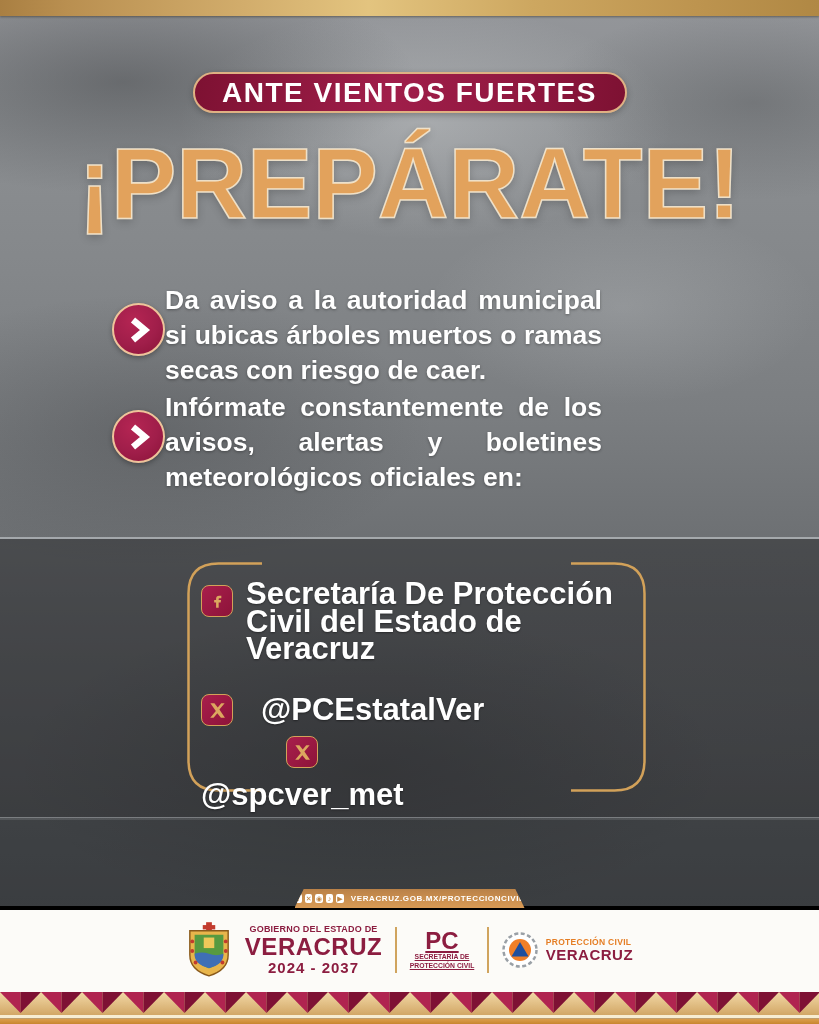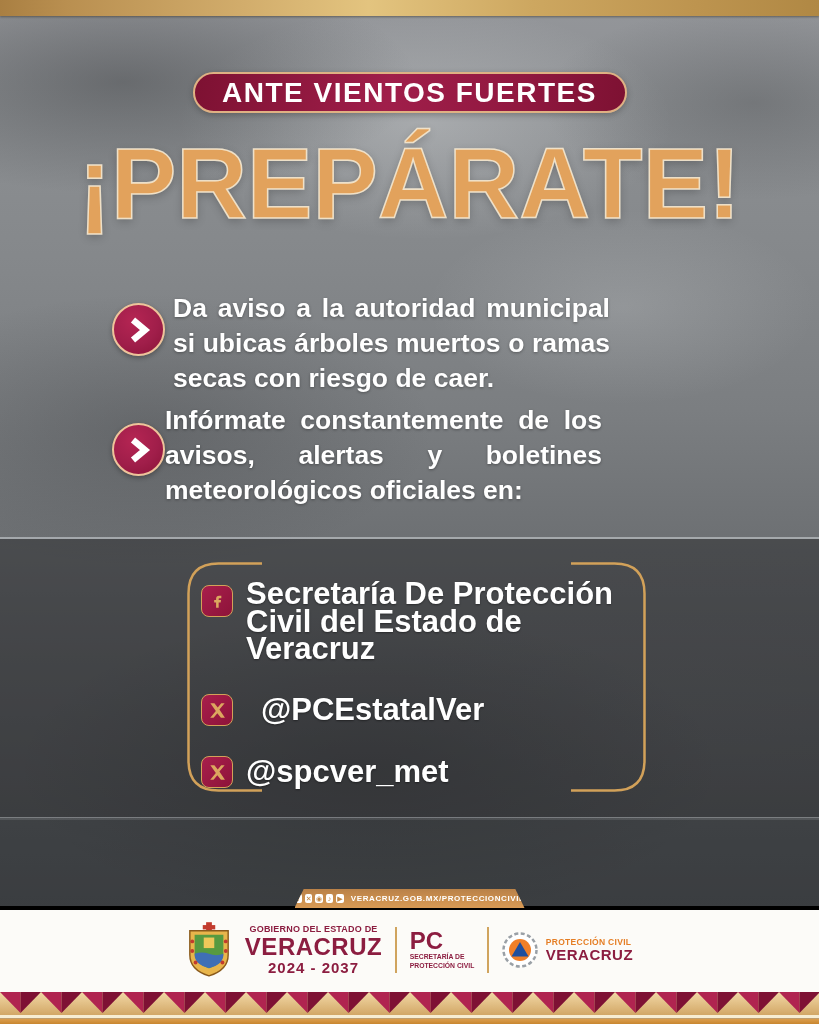--- a/index.html
+++ b/index.html
@@ -54,42 +54,42 @@
     position:absolute;top:134px;left:0;width:819px;margin:0;
     text-align:center;font-size:98px;line-height:1.02;font-weight:700;letter-spacing:0;
     color:#e2a25c;
     -webkit-text-stroke:1.5px rgba(245,233,210,.9);
     text-shadow:0 3px 9px rgba(0,0,0,.22);
     transform:scaleY(1.03);
   }
   
   .tip{position:absolute;left:112px;width:530px;display:flex;}
   .tip-1{top:283px;}
-  .tip-2{top:403px;}
+  .tip-2{top:390px;}
   .chev-circle{
     flex:none;width:53px;height:53px;margin-top:20px;border-radius:50%;
     background:radial-gradient(circle at 40% 32%,#b52553 0%,#a01e4a 55%,#8a1238 100%);
     border:2px solid #eec39a;box-sizing:border-box;
     display:flex;align-items:center;justify-content:center;
     box-shadow:0 2px 5px rgba(0,0,0,.3);
   }
   .tip-text{
     margin-left:25px;width:437px;
     color:#fff;font-size:26.5px;line-height:35px;font-weight:700;
     text-align:justify;text-align-last:left;
     text-shadow:0 1px 3px rgba(0,0,0,.35);
   }
   
   .social-box{position:absolute;left:187px;top:562px;width:459px;height:230px;}
   .social-border{position:absolute;inset:0;}
   .social-row{position:absolute;left:14px;display:flex;align-items:center;gap:13px;}
   .row-1{top:18px;align-items:flex-start;}
   .row-2{top:86px;}
   .row-3{top:132px;gap:28px;}
-  .row-4{top:194px;}
+  .row-4{top:174px;flex-direction:column;}
   .net-badge{
     flex:none;width:32px;height:32px;box-sizing:border-box;border-radius:8px;
     background:linear-gradient(135deg,#a81f4c 0%,#8d1339 100%);
     border:1.5px solid #d3a159;
     display:flex;align-items:center;justify-content:center;
   }
   .row-1 .net-badge{margin-top:5px;}
   .acct-label{
     color:#fff;font-size:31px;line-height:27.5px;font-weight:700;
     text-shadow:0 1px 2px rgba(0,0,0,.4);
@@ -115,21 +115,21 @@
   }
   .logo-row{
     position:absolute;left:0;right:0;top:12px;
     display:flex;justify-content:center;align-items:center;gap:13px;
   }
   .gov-text{text-align:center;color:#8c1d40;}
   .gov-eyebrow{font-size:9px;font-weight:700;letter-spacing:.2px;}
   .gov-name{font-size:24px;font-weight:800;line-height:1.05;letter-spacing:.5px;}
   .gov-term{font-size:15px;font-weight:800;letter-spacing:1px;}
   .v-div{width:1.5px;height:46px;background:#d0a45e;}
-  .pc-block{text-align:left;color:#8c1d40;}
+  .pc-block{text-align:center;color:#8c1d40;text-decoration:underline;}
   .pc-abbr{font-size:24px;font-weight:800;line-height:1;}
   .pc-line{font-size:6.8px;font-weight:700;line-height:1.3;}
   .agency-block{display:flex;align-items:center;gap:8px;}
   .agency-text{text-align:left;}
   .agency-l1{font-size:8.5px;font-weight:800;color:#e57e25;letter-spacing:.3px;}
   .agency-l2{font-size:15px;font-weight:800;color:#8c1d40;letter-spacing:.5px;line-height:1.05;}
   
   .zigzag{position:absolute;left:0;top:992px;z-index:2;}
 </style>
 </head>
@@ -147,21 +147,21 @@
   </div>
 
   <h1 class="headline">¡PREPÁRATE!</h1>
 
   <div class="tip tip-1">
     <span class="chev-circle">
       <svg width="30" height="34" viewBox="0 0 30 34">
         <polyline points="9,7 21,17 9,27" fill="none" stroke="#ffffff" stroke-width="6.5" stroke-linejoin="miter"></polyline>
       </svg>
     </span>
-    <p class="tip-text" style="margin:8px;">Da aviso a la autoridad municipal si ubicas árboles muertos o ramas secas con riesgo de caer.</p>
+    <p class="tip-text" style="margin:0;">Da aviso a la autoridad municipal si ubicas árboles muertos o ramas secas con riesgo de caer.</p>
   </div>
 
   <div class="tip tip-2">
     <span class="chev-circle">
       <svg width="30" height="34" viewBox="0 0 30 34">
         <polyline points="9,7 21,17 9,27" fill="none" stroke="#ffffff" stroke-width="6.5" stroke-linejoin="miter"></polyline>
       </svg>
     </span>
     <p class="tip-text" style="margin:0;">Infórmate constantemente de los avisos, alertas y boletines meteorológicos oficiales en:</p>
   </div>

